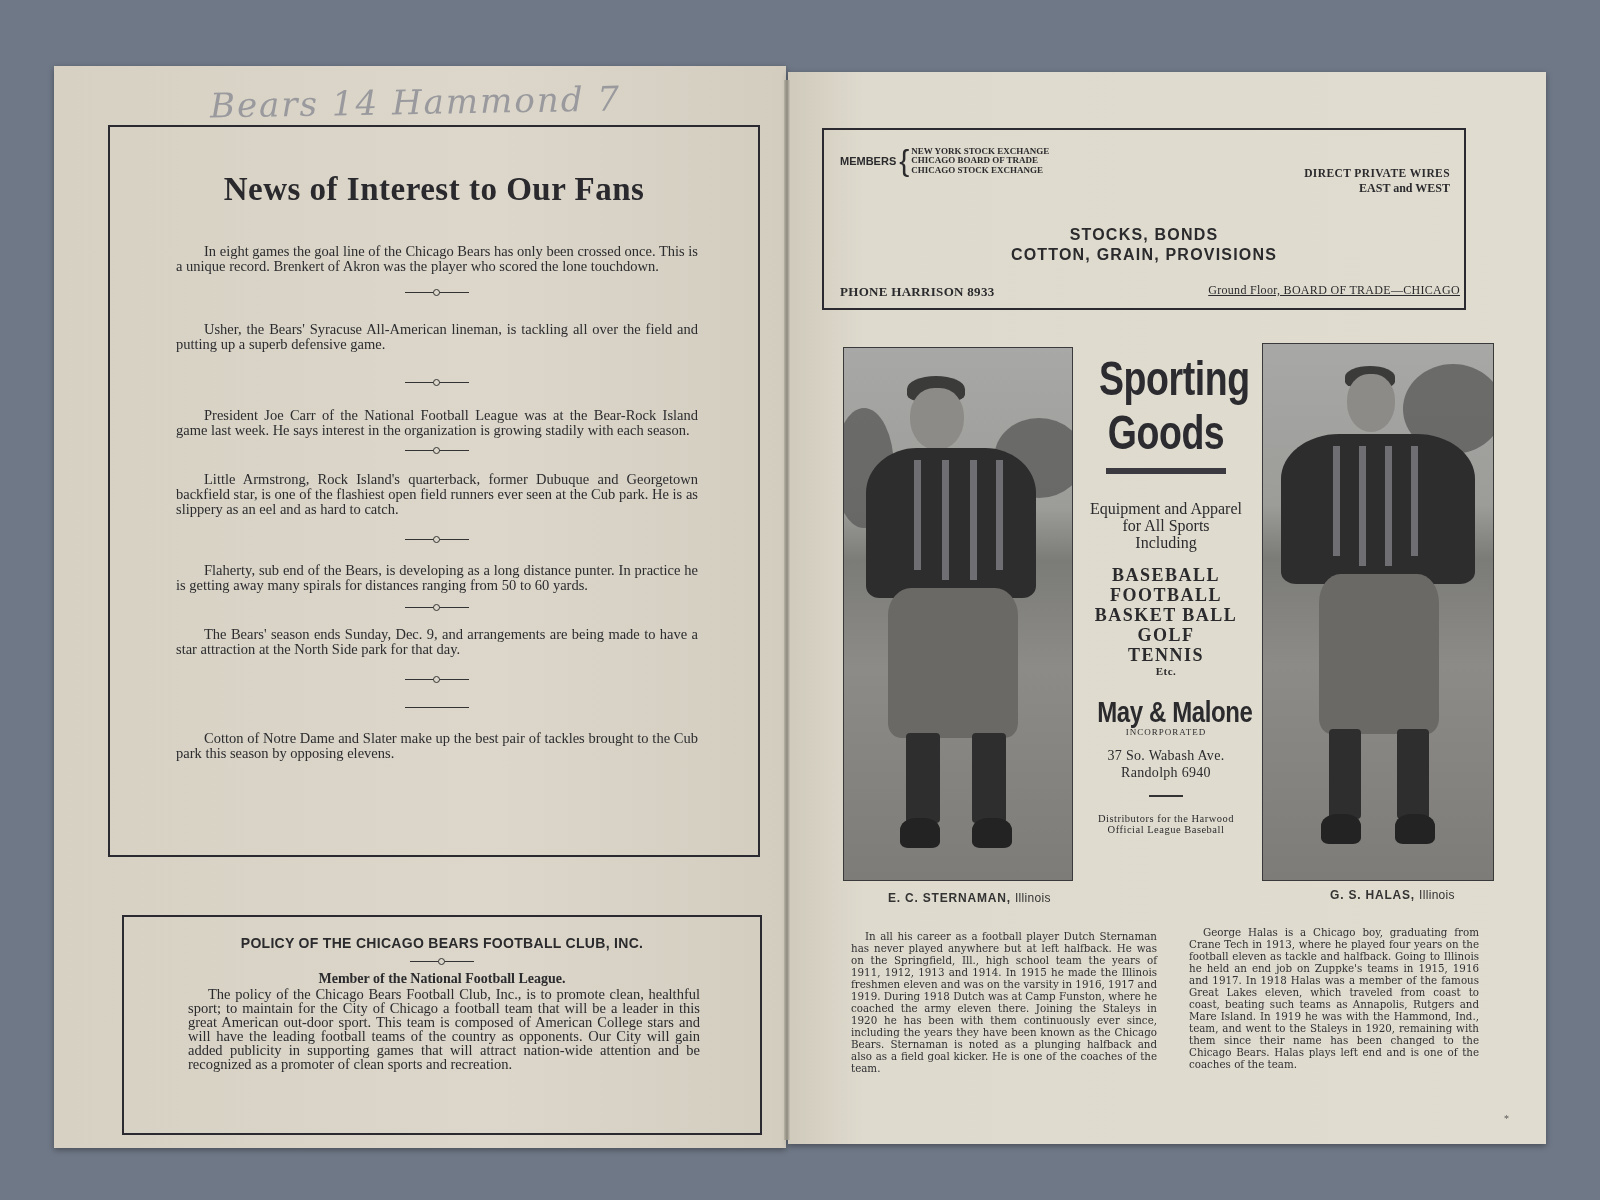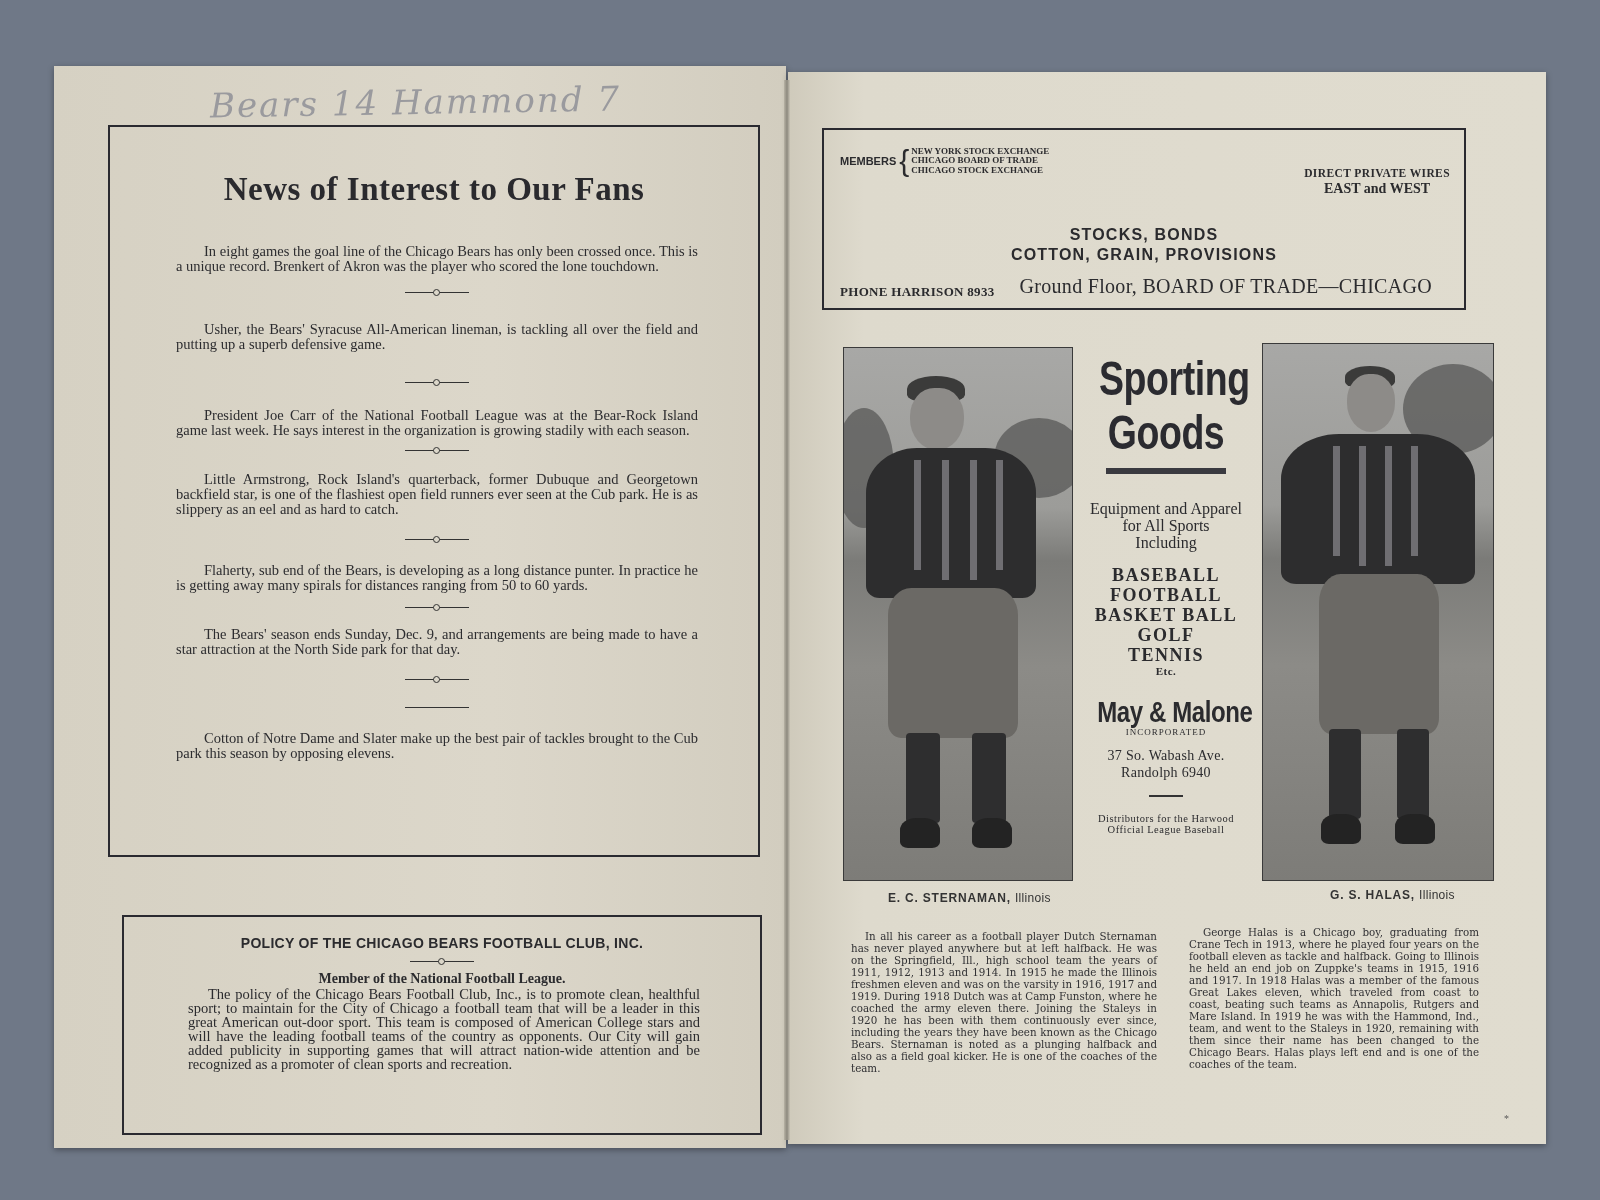--- a/index.html
+++ b/index.html
@@ -77,38 +77,38 @@
     }
     .members .lbl { font-size: 11px; font-weight: bold; margin-right: 3px; }
     .members .brace { font-size: 30px; line-height: 30px; margin-right: 2px; font-weight: 200; }
     .members .list { font-family: "Liberation Serif", serif; font-size: 9px; line-height: 9.5px; font-weight: bold; }
     .wires {
       position: absolute; right: 14px; top: 9px; text-align: center;
       font-weight: bold;
       margin-top: 28px;
     }
     .wires .w1 { font-size: 11.5px; letter-spacing: 0.4px; }
-    .wires .w2 { font-size: 14px; margin-top: 2px; }
+    .wires .w2 { font-size: 12px; margin-top: 2px; text-align: right; }
     .firm-name {
       position: absolute; left: 0; right: 0; top: 52px; text-align: center;
       font-size: 32px; font-weight: bold; letter-spacing: 1px; color: #2a2a30;
     }
     .firm-line {
       position: absolute; left: 0; right: 0; text-align: center;
       font-family: "Liberation Sans", sans-serif; font-weight: bold; font-size: 16px;
       letter-spacing: 1.2px;
     }
     .firm-line.l1 { top: 96px; }
     .firm-line.l2 { top: 116px; }
     .phone {
       position: absolute; left: 16px; bottom: 8px; font-size: 13px; font-weight: bold;
       letter-spacing: 0.3px;
     }
     .address {
-      position: absolute; right: 32px; bottom: 10px; font-size: 20px; letter-spacing: 0.3px;
+      position: absolute; right: 4px; bottom: 10px; font-size: 12px; letter-spacing: 0.3px; text-decoration: underline;
     }
     .photo {
       position: absolute; border: 1.5px solid #3a3a3a;
       overflow: hidden;
     }
     .photo.p1 { left: 843px; top: 347px; width: 228px; height: 532px; }
     .photo.p2 { left: 1262px; top: 343px; width: 230px; height: 536px; }
     .photo .bg {
       position: absolute; inset: 0;
       background: linear-gradient(180deg, #a8a8a6 0%, #9c9c99 30%, #7b7b78 40%, #8c8b87 60%, #7d7c78 100%);

